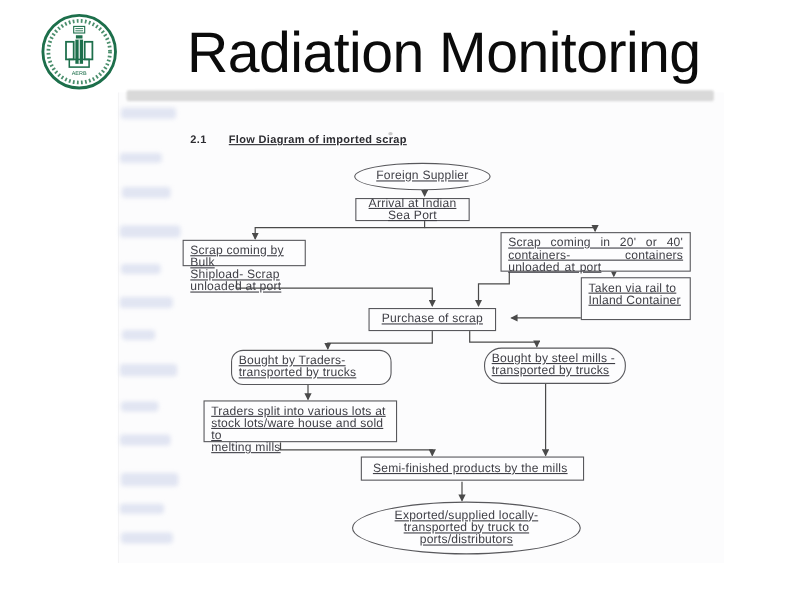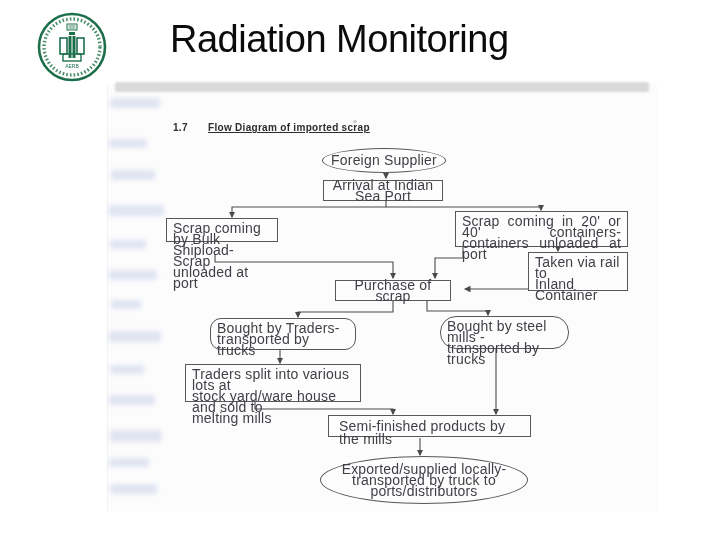--- a/index.html
+++ b/index.html
@@ -2,40 +2,40 @@
 <html><head>
 <meta charset="utf-8">
 <style>
   * { margin:0; padding:0; box-sizing:border-box; }
   html,body { width:720px; height:540px; }
   body { font-family:"Liberation Sans", sans-serif; background:#ffffff; overflow:hidden; }
   .slide { position:relative; width:720px; height:540px; background:#ffffff; }
 
   
   .logo { position:absolute; left:36px; top:11px; width:72px; height:72px; }
-  .title { position:absolute; left:170px; top:18px; font-size:38px; font-weight:400;
+  .title { position:absolute; left:170px; top:18px; font-size:52px; font-weight:400;
            letter-spacing:-0.5px; color:#0b0b0b; white-space:nowrap; }
 
   
   .scan { position:absolute; left:107px; top:84px; width:551px; height:428px;
           background:#fcfcfd; box-shadow: inset 1px 0 0 rgba(0,0,0,0.04); }
   .band { position:absolute; left:8px; top:-2px; width:534px; height:10px;
           background:#d9d9d9; filter:blur(0.8px); border-radius:2px; }
   .smudge { position:absolute; background:rgba(203,210,233,0.55); filter:blur(2px);
             border-radius:3px; }
   .speck { position:absolute; background:#c9c9c9; border-radius:50%; }
 
   .heading-row { position:absolute; left:66px; top:38px; font-size:10px; font-weight:bold;
                  color:#2c2c31; letter-spacing:0.3px; }
   .heading-num { display:inline-block; width:35px; }
   .heading-text { text-decoration:underline; }
 
   
-  .node { position:absolute; font-size:14px; line-height:11px; color:#3f3f46;
-          letter-spacing:0.2px; white-space:pre-line; }
+  .node { position:absolute; font-size:11px; line-height:11px; color:#3f3f46;
+          letter-spacing:0.2px; white-space:pre-line;text-decoration:underline; }
   .rect { border:1px solid #58585c; background:#fdfdfe; padding:4px 6px; }
   .ellipse { border:1px solid #58585c; border-radius:50%; background:#fdfdfe;
              display:flex; align-items:center; justify-content:center; text-align:center;
              padding:2px 8px; }
   .center { display:flex; align-items:center; justify-content:center; text-align:center;
             padding:2px; }
   .justify { white-space:normal; text-align:justify; word-spacing:1px; }
   .connectors { position:absolute; left:0; top:0; width:551px; height:428px; }
 </style>
 </head>
@@ -74,21 +74,21 @@
     <div class="smudge" style="left:2px;top:186px;width:48px;height:10px;"></div>
     <div class="smudge" style="left:4px;top:216px;width:30px;height:9px;"></div>
     <div class="smudge" style="left:2px;top:247px;width:52px;height:11px;"></div>
     <div class="smudge" style="left:3px;top:281px;width:34px;height:9px;"></div>
     <div class="smudge" style="left:2px;top:311px;width:46px;height:10px;"></div>
     <div class="smudge" style="left:3px;top:346px;width:52px;height:12px;"></div>
     <div class="smudge" style="left:2px;top:374px;width:40px;height:9px;"></div>
     <div class="smudge" style="left:3px;top:400px;width:47px;height:10px;"></div>
 
     <div class="heading-row">
-      <span class="heading-num">1.7</span><span class="heading-text">Flow Diagram of imported scrap</span>
+      <span class="heading-num">2.1</span><span class="heading-text">Flow Diagram of imported scrap</span>
     </div>
 
     <svg class="connectors" viewBox="0 0 551 428">
       <defs>
         <marker id="arr" viewBox="0 0 6 6" markerWidth="6" markerHeight="6" refX="5" refY="3" orient="auto">
           <path d="M0,0 L6,3 L0,6 z" fill="#4a4a4a"></path>
         </marker>
       </defs>
       <g fill="none" stroke="#4a4a4a" stroke-width="1.1">
         <polyline points="279,88 279,94" marker-end="url(#arr)"></polyline>
@@ -102,41 +102,41 @@
         <polyline points="320,217 320,227 381,227 381,231" marker-end="url(#arr)"></polyline>
         <polyline points="173,266 173,279" marker-end="url(#arr)"></polyline>
         <polyline points="148,318 148,325 286,325 286,330" marker-end="url(#arr)"></polyline>
         <polyline points="389,265 389,330" marker-end="url(#arr)"></polyline>
         <polyline points="313,354 313,371" marker-end="url(#arr)"></polyline>
       </g>
     </svg>
 
     <div class="node ellipse" style="left:215px;top:64px;width:124px;height:25px;">Foreign Supplier</div>
 
-    <div class="node rect center" style="left:216px;top:96px;width:120px;height:21px;">Arrival at Indian Sea Port</div>
+    <div class="node rect center" style="left:216px;top:96px;width:104px;height:21px;">Arrival at Indian Sea Port</div>
 
     <div class="node rect" style="left:59px;top:134px;width:112px;height:24px;">Scrap coming by Bulk
 Shipload- Scrap
 unloaded at port</div>
 
     <div class="node rect justify" style="left:348px;top:127px;width:173px;height:36px;">Scrap coming in 20' or 40' containers- containers unloaded at port</div>
 
     <div class="node rect" style="left:421px;top:168px;width:100px;height:39px;">Taken via rail to
 Inland Container</div>
 
     <div class="node rect center" style="left:228px;top:196px;width:116px;height:21px;">Purchase of scrap</div>
 
     <div class="node rect" style="left:103px;top:234px;width:146px;height:32px;border-radius:11px;">Bought by Traders-
 transported by trucks</div>
 
     <div class="node rect" style="left:333px;top:232px;width:129px;height:33px;border-radius:16px;">Bought by steel mills -
 transported by trucks</div>
 
     <div class="node rect" style="left:78px;top:280px;width:176px;height:38px;">Traders split into various lots at
-stock yard/ware house and sold to
+stock lots/ware house and sold to
 melting mills</div>
 
     <div class="node rect" style="left:221px;top:331px;width:203px;height:22px;line-height:13px;padding-left:10px;">Semi-finished products by the mills</div>
 
     <div class="node ellipse" style="left:213px;top:372px;width:208px;height:48px;">Exported/supplied locally-
 transported by truck to
 ports/distributors</div>
   </div>
 </div>
 

